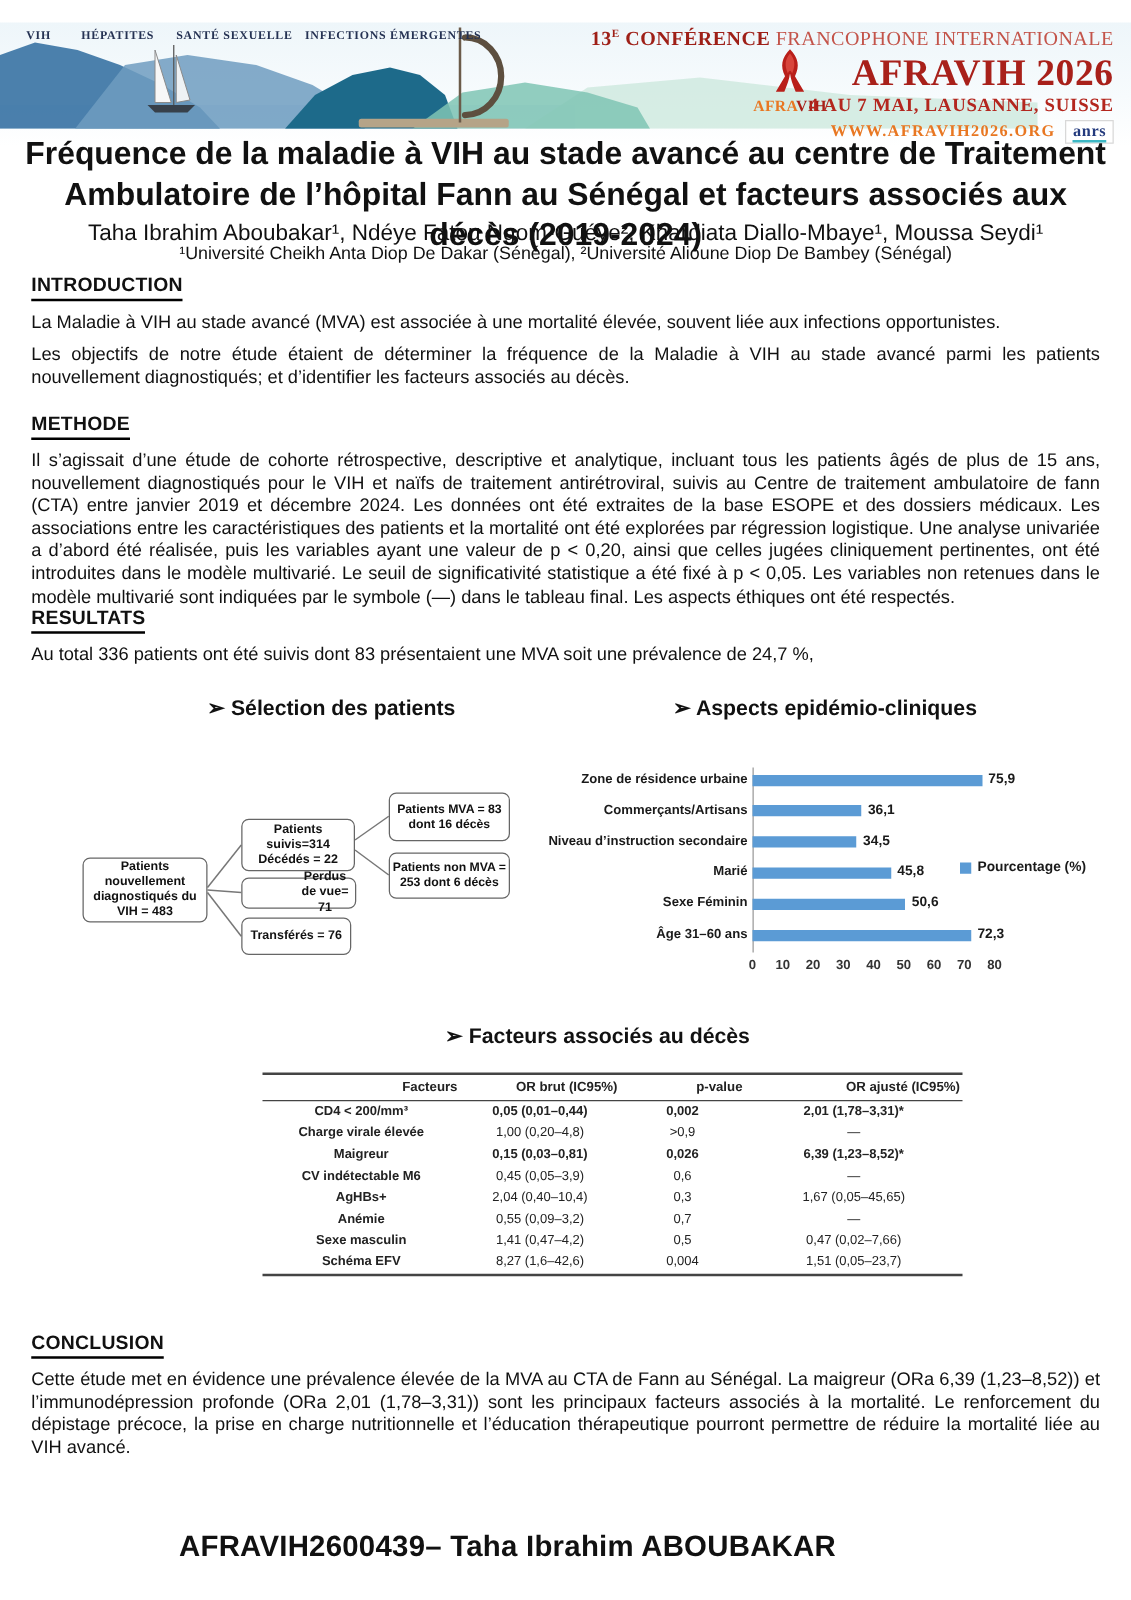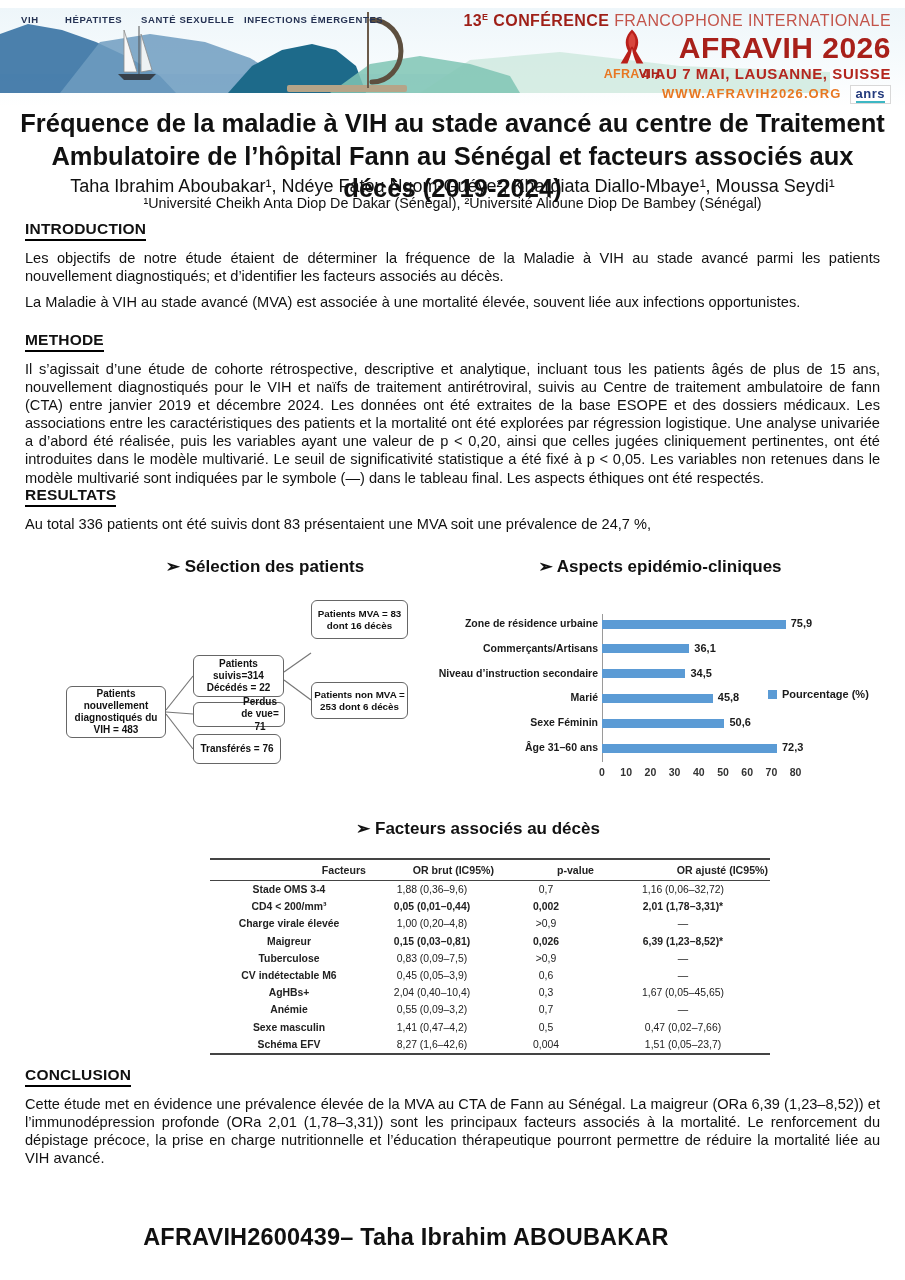--- a/index.html
+++ b/index.html
@@ -1,21 +1,21 @@
 <!DOCTYPE html>
 <html><head>
 <meta charset="utf-8">
 <style>
   html,body{margin:0;padding:0;background:#e8e8e8;}
   .poster{position:relative;width:905px;height:1280px;background:#ffffff;margin:0 auto;
           font-family:"Liberation Sans",sans-serif;color:#111;overflow:hidden;}
 
   
-  .banner{position:absolute;left:0;top:8px;width:905px;height:99px;overflow:hidden;
-          background:linear-gradient(180deg,#eef6fa 0%,#f7fbfd 60%,#ffffff 100%);}
+  .banner{position:absolute;left:0;top:18px;width:905px;height:99px;overflow:hidden;
+          background:linear-gradient(180deg,#eef6fa 0%,#f7fbfd 60%,#ffffff 100%);font-family:Liberation Serif, serif;}
   .banner svg.landscape{position:absolute;left:0;top:0;}
   .topic{position:absolute;top:6px;font-size:9.5px;font-weight:bold;letter-spacing:.6px;color:#253253;}
   .topic.t0{left:21px}.topic.t1{left:65px}.topic.t2{left:141px}.topic.t3{left:244px}
   .ribbon-logo{position:absolute;left:601px;top:20px;width:62px;text-align:center;}
   .ribbon-logo .lg-txt{font-size:12.5px;font-weight:800;letter-spacing:.3px;line-height:1;margin-top:-2px;}
   .lg-afra{color:#e87722}.lg-vih{color:#a81f17}
   .banner-right{position:absolute;right:14px;top:4px;text-align:right;line-height:1.12;}
   .conf-line{font-size:16px;letter-spacing:.4px;white-space:nowrap;}
   .conf-strong{color:#9e1f17;font-weight:bold;}
   .conf-strong sup{font-size:9px;}
@@ -48,21 +48,21 @@
   .fig-h.fac{left:258px;top:818px;width:440px;}
 
   
   .fc-box{position:absolute;border:1.2px solid #666;border-radius:6px;background:#fff;
           display:flex;align-items:center;justify-content:center;text-align:center;
           font-size:10px;font-weight:bold;line-height:1.22;white-space:pre-line;box-sizing:border-box;padding:2px;}
   .fc-root{left:66px;top:686px;width:100px;height:52px;}
   .fc-suivis{left:193px;top:655px;width:91px;height:42px;}
   .fc-perdus{left:193px;top:702px;width:92px;height:25px;padding-left:44px;}
   .fc-trans{left:193px;top:734px;width:88px;height:30px;}
-  .fc-mva{left:311px;top:600px;width:97px;height:39px;font-size:9.8px;}
+  .fc-mva{left:311px;top:634px;width:97px;height:39px;font-size:9.8px;}
   .fc-nonmva{left:311px;top:682px;width:97px;height:37px;font-size:9.8px;}
   .fc-lines{position:absolute;left:0;top:600px;pointer-events:none;}
 
   
   .chart{position:absolute;left:450px;top:604px;width:455px;height:205px;}
   .bc-axis{position:absolute;left:152px;top:10px;width:1px;height:148px;background:#9a9a9a;}
   .bc-label{position:absolute;right:307px;white-space:nowrap;font-size:10.5px;font-weight:bold;color:#1a1a1a;}
   .bc-bar{position:absolute;left:152px;height:9px;}
   .bc-value{position:absolute;font-size:11px;font-weight:bold;color:#1a1a1a;}
   .bc-tick{position:absolute;top:162px;font-size:10.5px;font-weight:bold;color:#333;transform:translateX(-50%);}
@@ -132,22 +132,22 @@
       </div>
     </div>
   </header>
 
   <h1 class="title">Fréquence de la maladie à VIH au stade avancé au centre de Traitement Ambulatoire de l’hôpital Fann au Sénégal et facteurs associés aux décès (2019-2024)</h1>
   <div class="authors">Taha Ibrahim Aboubakar¹, Ndéye Fatou Ngom-Guéye², Khardiata Diallo-Mbaye¹, Moussa Seydi¹</div>
   <div class="affil">¹Université Cheikh Anta Diop De Dakar  (Sénégal), ²Université Alioune Diop De Bambey (Sénégal)</div>
 
   <section class="sec sec-intro">
     <span class="sec-heading">INTRODUCTION</span>
+    <p>La Maladie à VIH au stade avancé (MVA) est associée à une mortalité élevée, souvent liée aux infections opportunistes.</p>
     <p>Les objectifs de notre étude étaient de déterminer la fréquence de la Maladie à VIH au stade avancé parmi les patients nouvellement diagnostiqués; et d’identifier les facteurs associés au décès.</p>
-    <p>La Maladie à VIH au stade avancé (MVA) est associée à une mortalité élevée, souvent liée aux infections opportunistes.</p>
   </section>
 
   <section class="sec sec-methode">
     <span class="sec-heading">METHODE</span>
     <p>Il s’agissait d’une étude de cohorte rétrospective, descriptive et analytique, incluant tous les patients âgés de plus de 15 ans, nouvellement diagnostiqués pour le VIH et naïfs de traitement antirétroviral, suivis au Centre de traitement ambulatoire de fann (CTA) entre janvier 2019 et décembre 2024. Les données ont été extraites de la base ESOPE et des dossiers médicaux. Les associations entre les caractéristiques des patients et la mortalité ont été explorées par régression logistique. Une analyse univariée a d’abord été réalisée, puis les variables ayant une valeur de p &lt; 0,20, ainsi que celles jugées cliniquement pertinentes, ont été introduites dans le modèle multivarié. Le seuil de significativité statistique a été fixé à p &lt; 0,05. Les variables non retenues dans le modèle multivarié sont indiquées par le symbole (—) dans le tableau final. Les aspects éthiques ont été respectés.</p>
   </section>
 
   <section class="sec sec-resultats">
     <span class="sec-heading">RESULTATS</span>
     <p>Au total 336 patients ont été suivis dont 83 présentaient une MVA soit une prévalence de 24,7 %,</p>
@@ -224,51 +224,39 @@
       </colgroup>
     <thead>
         <tr>
           <th>Facteurs</th>
           <th>OR brut (IC95%)</th>
           <th>p-value</th>
           <th>OR ajusté (IC95%)</th>
         </tr>
       </thead>
     <tbody>
-        <tr>
-          <td class="lbl">Stade OMS 3-4</td>
-          <td>1,88 (0,36–9,6)</td>
-          <td>0,7</td>
-          <td>1,16 (0,06–32,72)</td>
-        </tr>
         <tr class="boldrow">
           <td class="lbl">CD4 &lt; 200/mm³</td>
           <td>0,05 (0,01–0,44)</td>
           <td>0,002</td>
           <td>2,01 (1,78–3,31)*</td>
         </tr>
         <tr>
           <td class="lbl">Charge virale élevée</td>
           <td>1,00 (0,20–4,8)</td>
           <td>&gt;0,9</td>
           <td>—</td>
         </tr>
         <tr class="boldrow">
           <td class="lbl">Maigreur</td>
           <td>0,15 (0,03–0,81)</td>
           <td>0,026</td>
           <td>6,39 (1,23–8,52)*</td>
         </tr>
         <tr>
-          <td class="lbl">Tuberculose</td>
-          <td>0,83 (0,09–7,5)</td>
-          <td>&gt;0,9</td>
-          <td>—</td>
-        </tr>
-        <tr>
           <td class="lbl">CV indétectable M6</td>
           <td>0,45 (0,05–3,9)</td>
           <td>0,6</td>
           <td>—</td>
         </tr>
         <tr>
           <td class="lbl">AgHBs+</td>
           <td>2,04 (0,40–10,4)</td>
           <td>0,3</td>
           <td>1,67 (0,05–45,65)</td>

